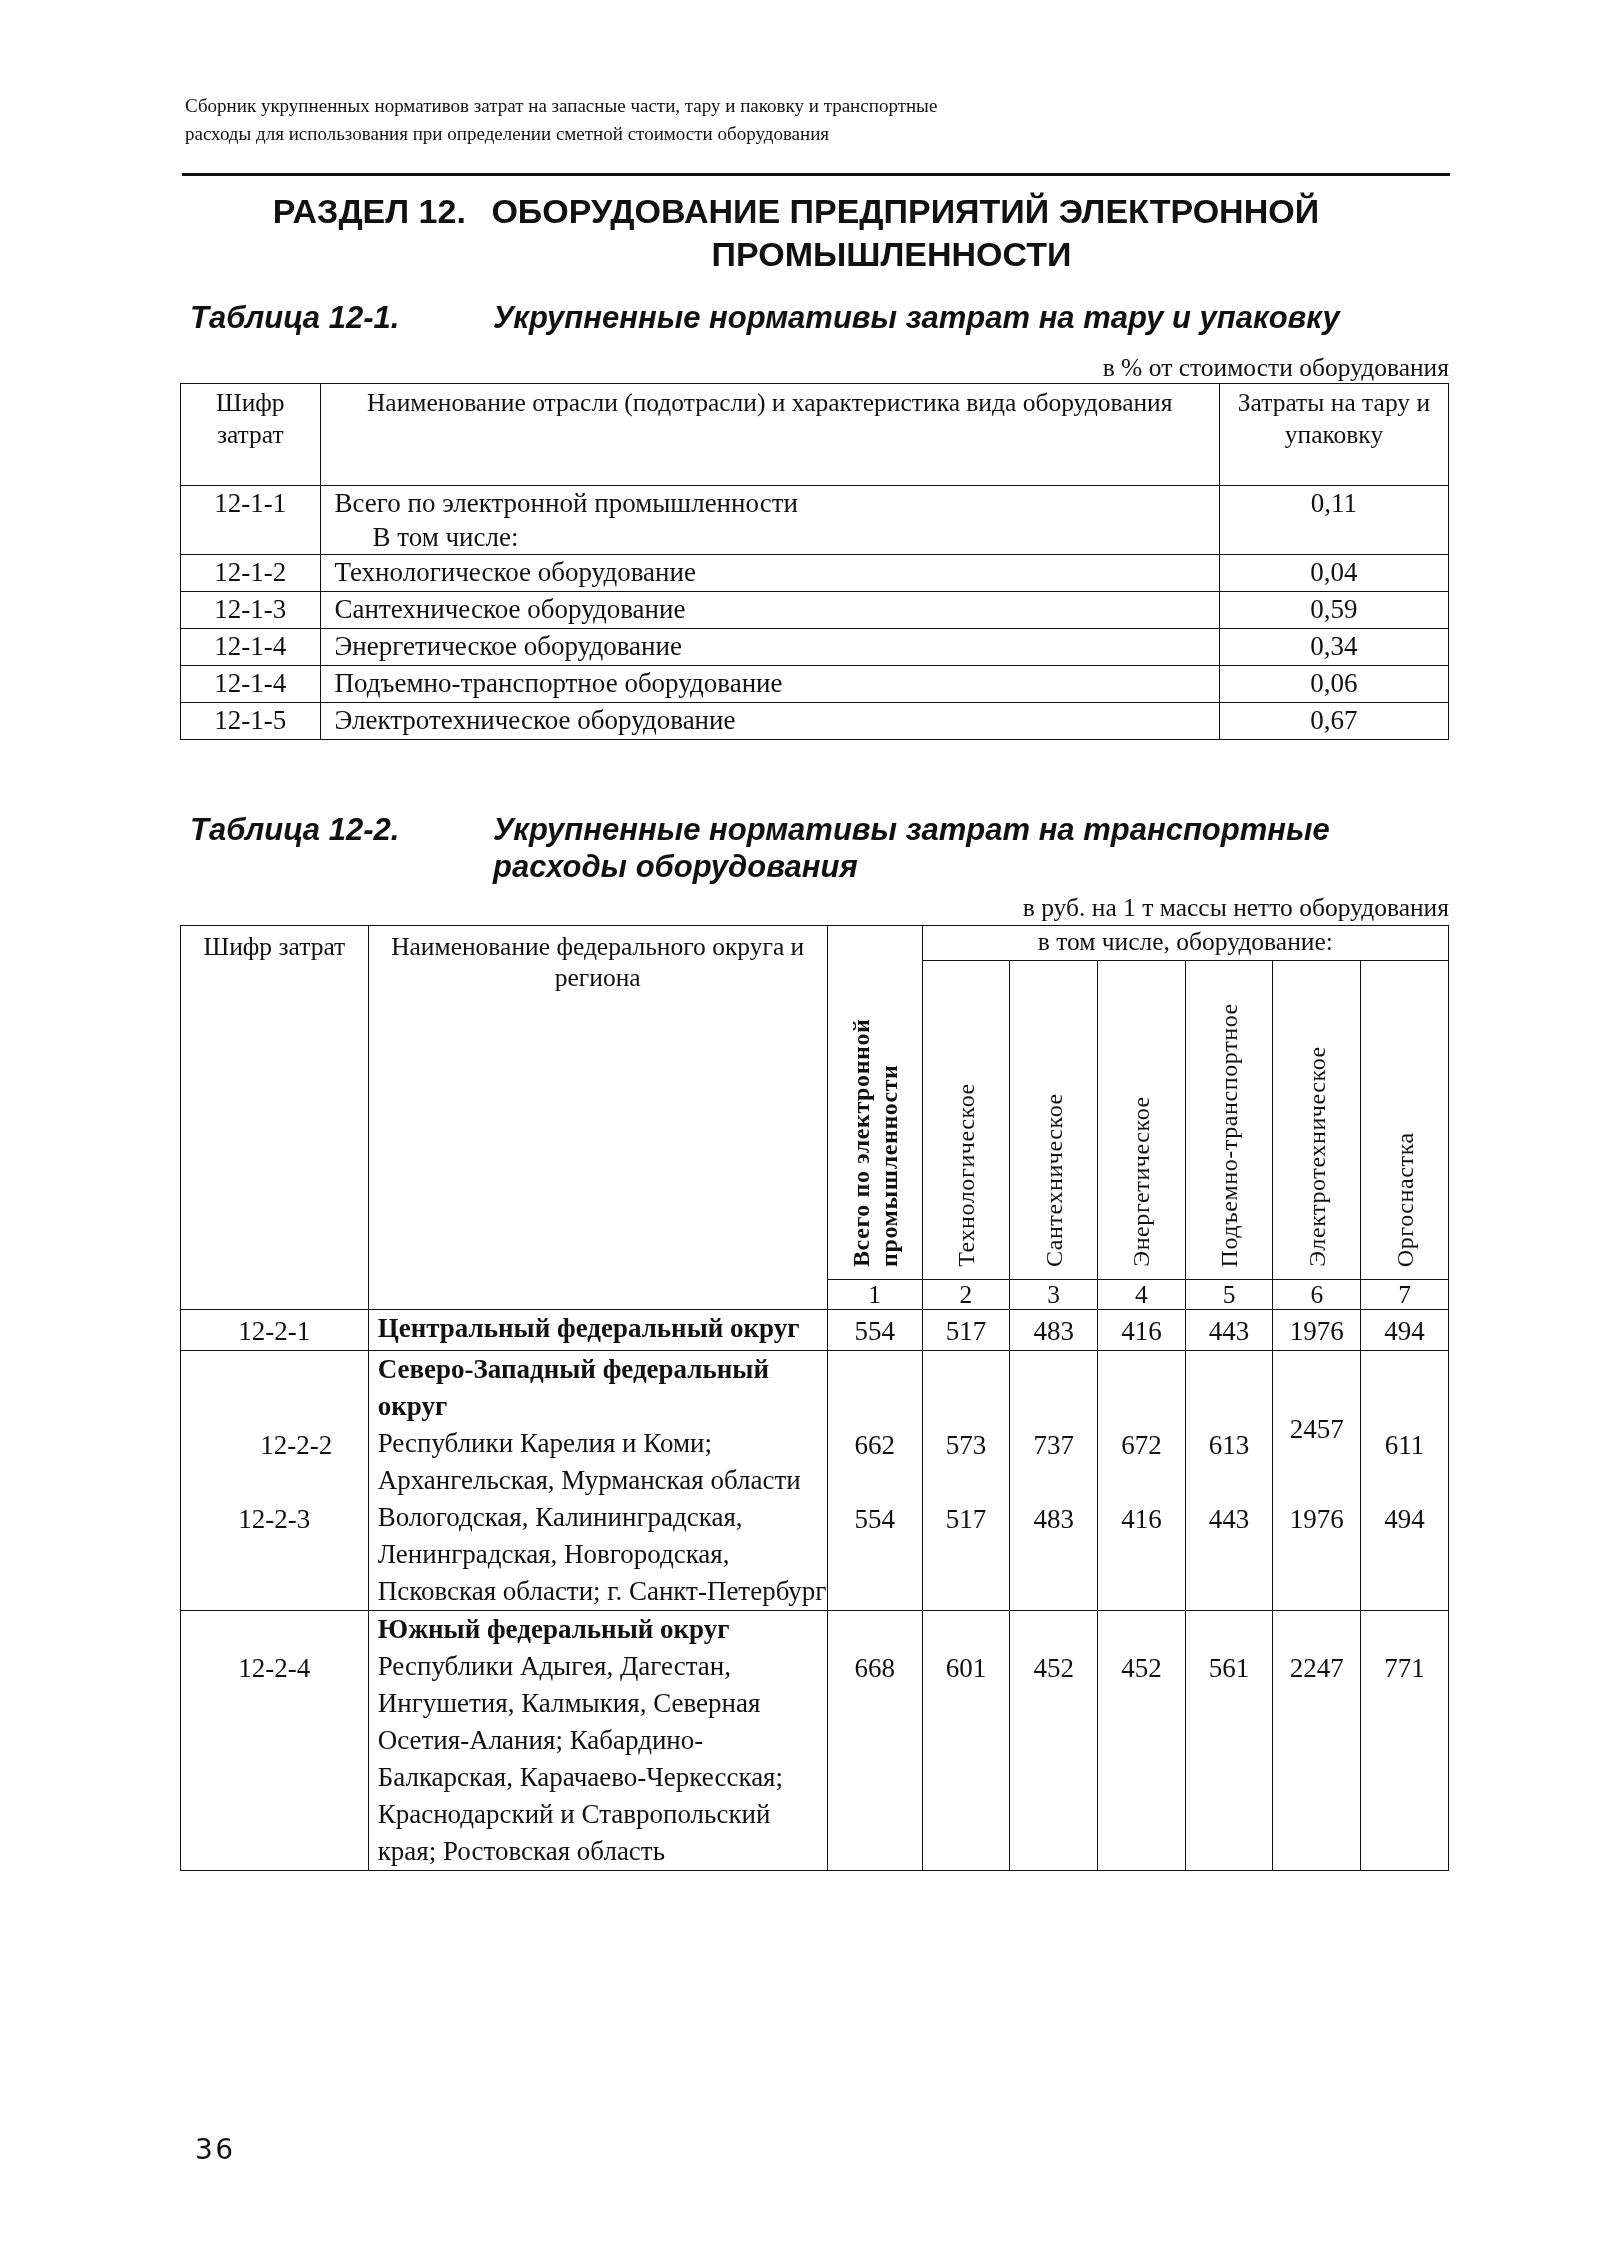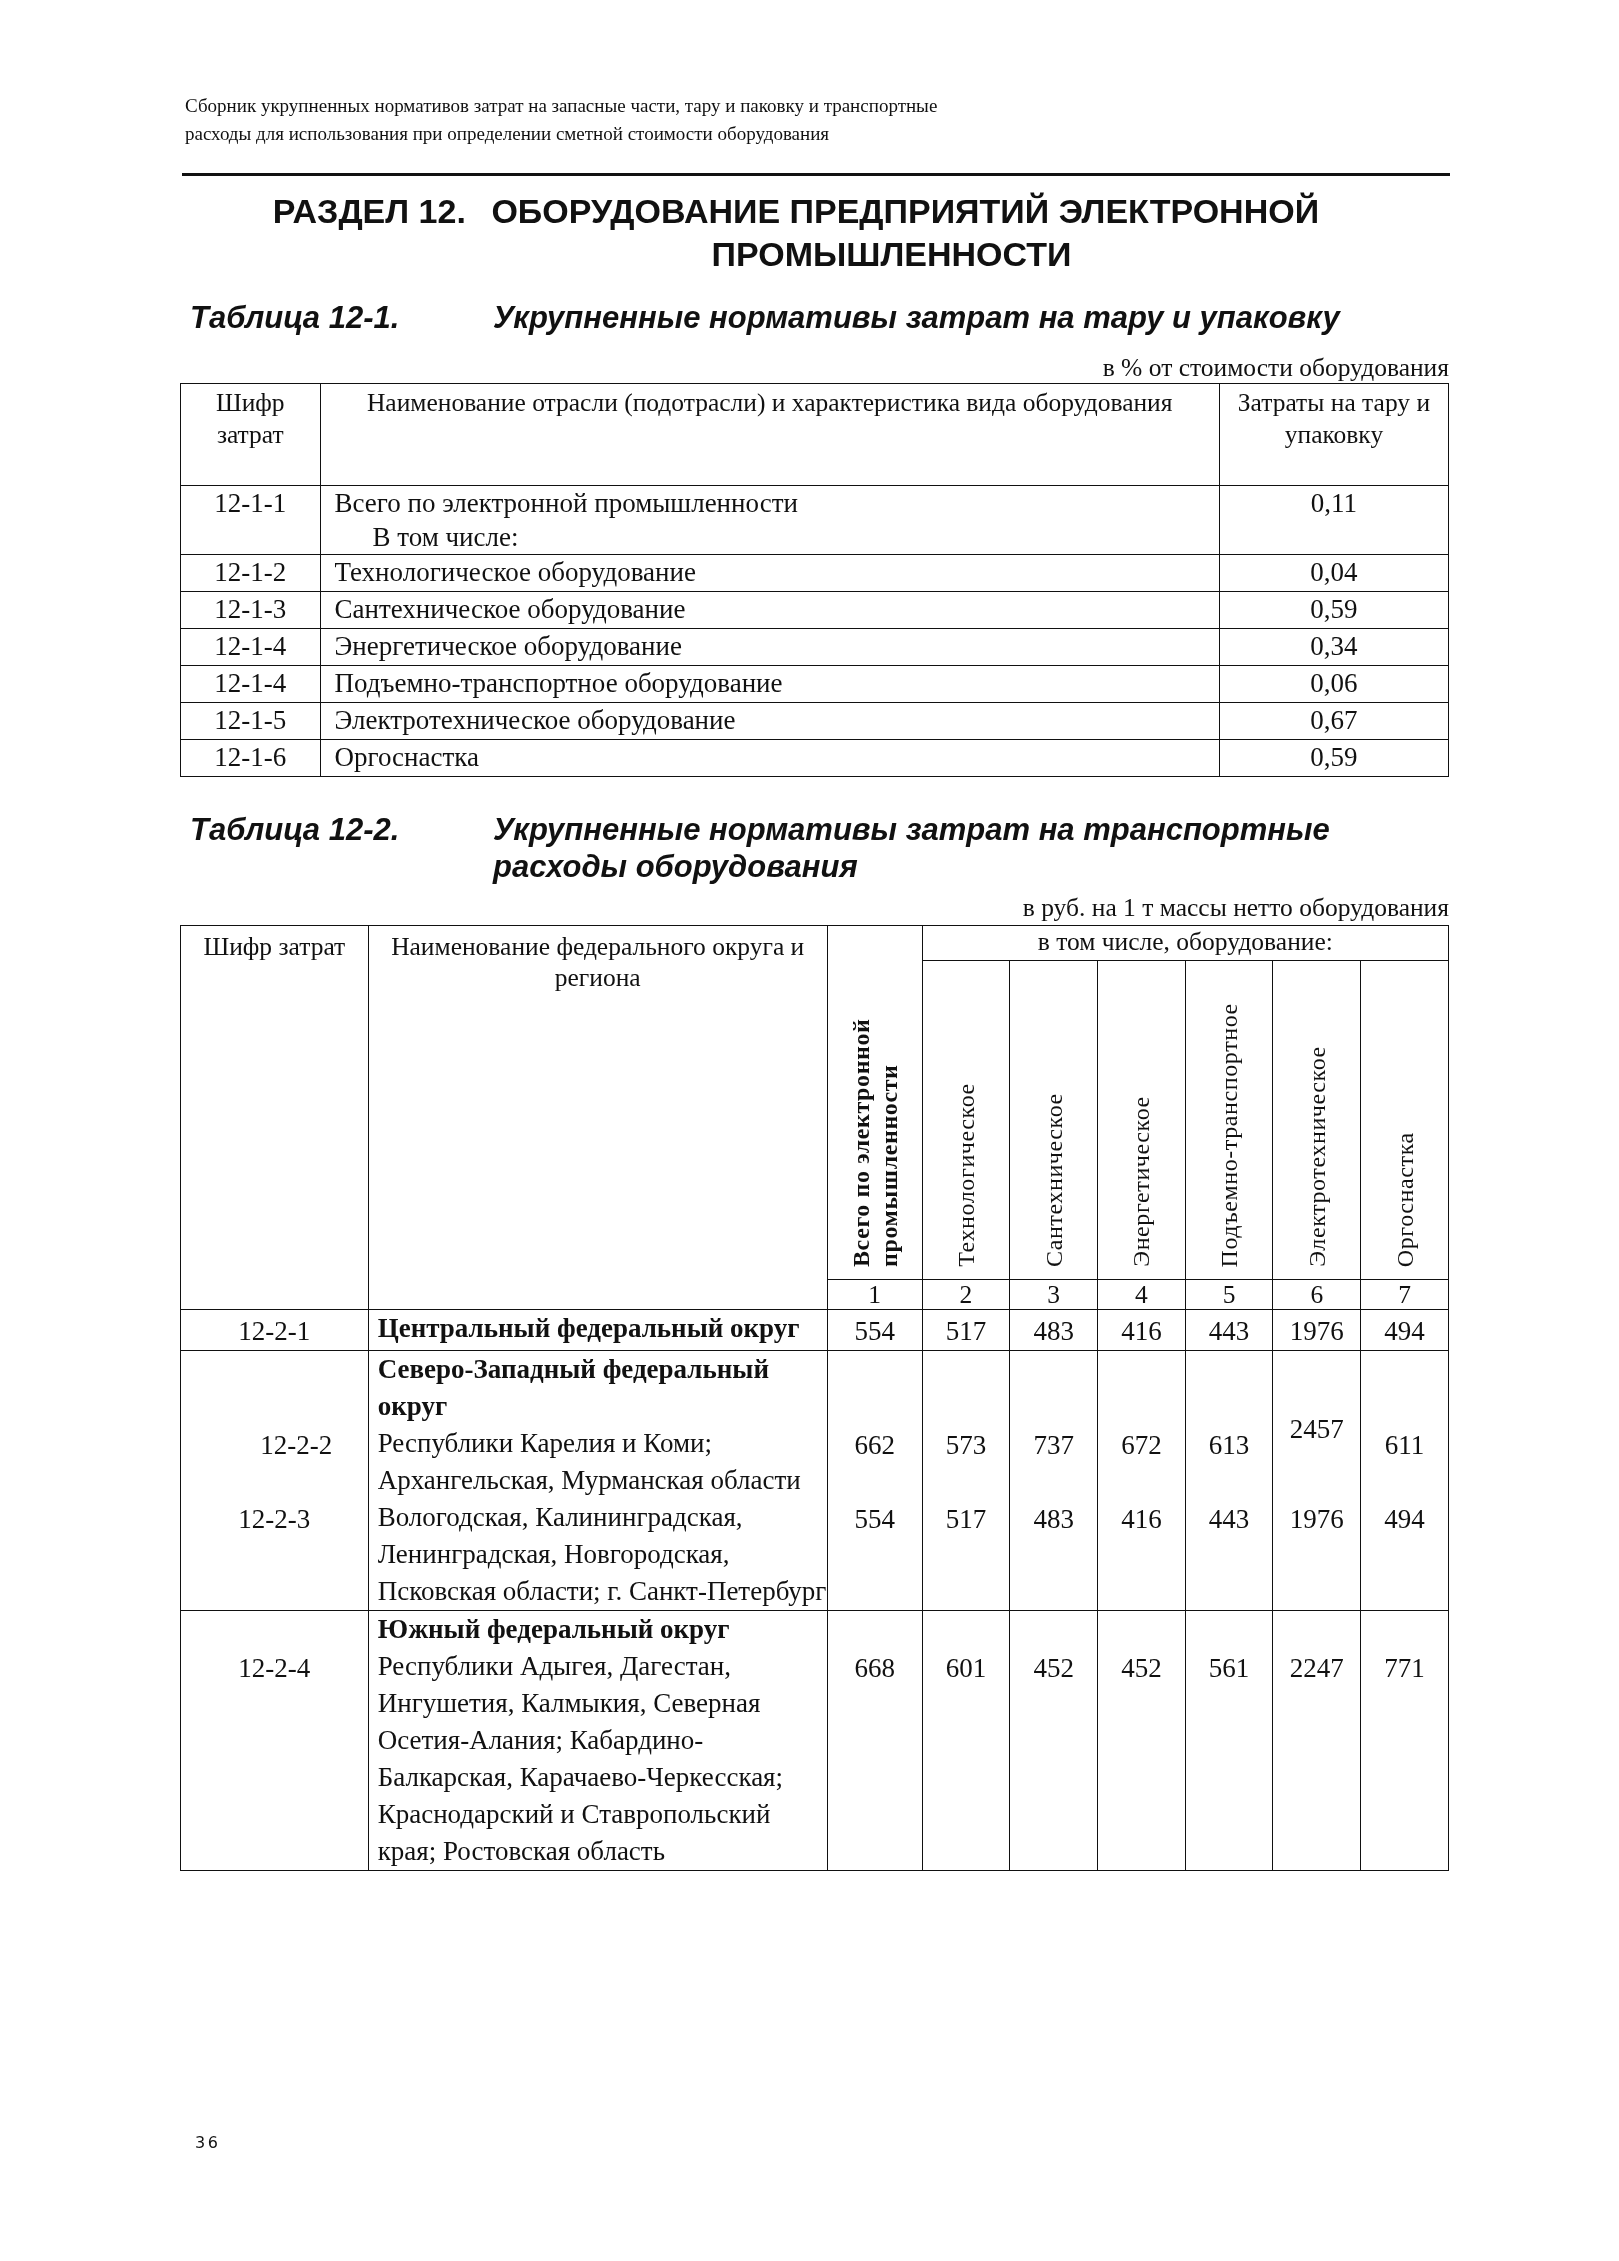--- a/index.html
+++ b/index.html
@@ -46,21 +46,21 @@
   .t2 .c-num.w1 { width: 92px; }
   .t2 .vert-cell { height: 318px; vertical-align: bottom; text-align: center; padding: 0; }
   .vtext { writing-mode: vertical-rl; transform: rotate(180deg); display: inline-block; font-size: 24px; line-height: 28px; text-align: left; padding: 5.1px 0; font-family: "Liberation Serif", serif; letter-spacing: 0.6px; }
   .vtext.bold { font-weight: bold; }
   .t2 .colnums td { text-align: center; line-height: 29px; font-size: 25.5px; }
   .t2 td { line-height: 37px; }
   .t2 .row td.c-num, .t2 .row td.c-code { padding-top: 2.5px; }
   .bold { font-weight: bold; }
   .t2 .line { display: block; }
 
-  .page-number { position: absolute; left: 195px; top: 2133px; font-family: "DejaVu Sans", sans-serif; font-size: 16px; letter-spacing: 2.5px; }
+  .page-number { position: absolute; left: 195px; top: 2133px; font-family: "DejaVu Sans", sans-serif; font-size: 28px; letter-spacing: 2.5px; }
 </style>
 </head>
 <body>
 
 <div class="running-header">
   <div>Сборник укрупненных нормативов затрат на запасные части, тару и паковку и транспортные</div>
   <div>расходы для использования при определении сметной стоимости оборудования</div>
 </div>
 <div class="header-rule"></div>
 
@@ -109,25 +109,20 @@
     </tr>
     <tr>
       <td class="c-code">12-1-4</td>
       <td class="c-name">Подъемно-транспортное оборудование</td>
       <td class="c-val">0,06</td>
     </tr>
     <tr>
       <td class="c-code">12-1-5</td>
       <td class="c-name">Электротехническое оборудование</td>
       <td class="c-val">0,67</td>
-    </tr>
-    <tr>
-      <td class="c-code">12-1-6</td>
-      <td class="c-name">Оргоснастка</td>
-      <td class="c-val">0,59</td>
     </tr>
   </tbody>
 </table>
 
 <div class="table-caption cap2">
   <span class="lbl">Таблица 12-2.</span>
   <span class="ttl">
     <span style="display:block">Укрупненные нормативы затрат на транспортные</span>
     <span style="display:block">расходы оборудования</span>
   </span>

